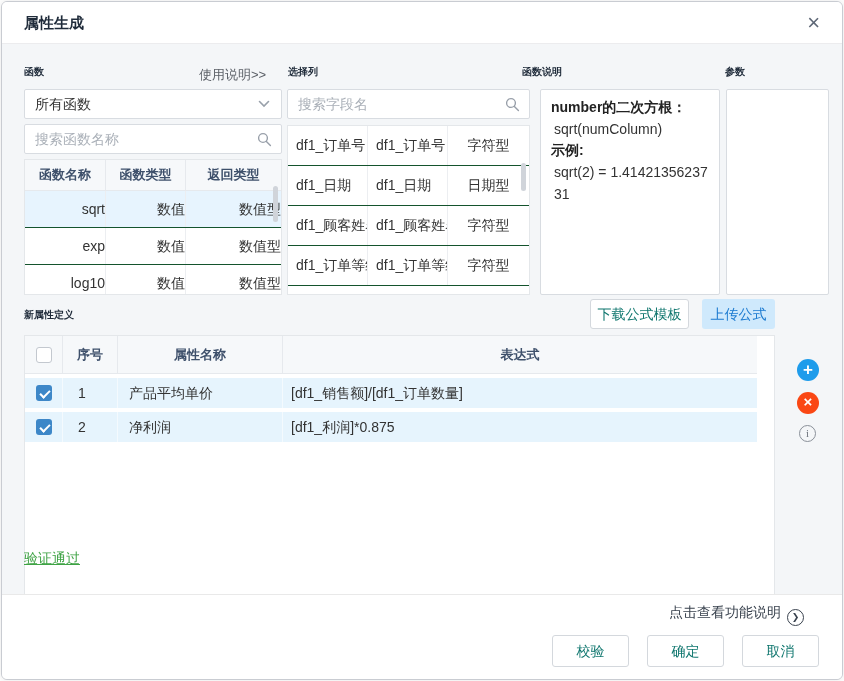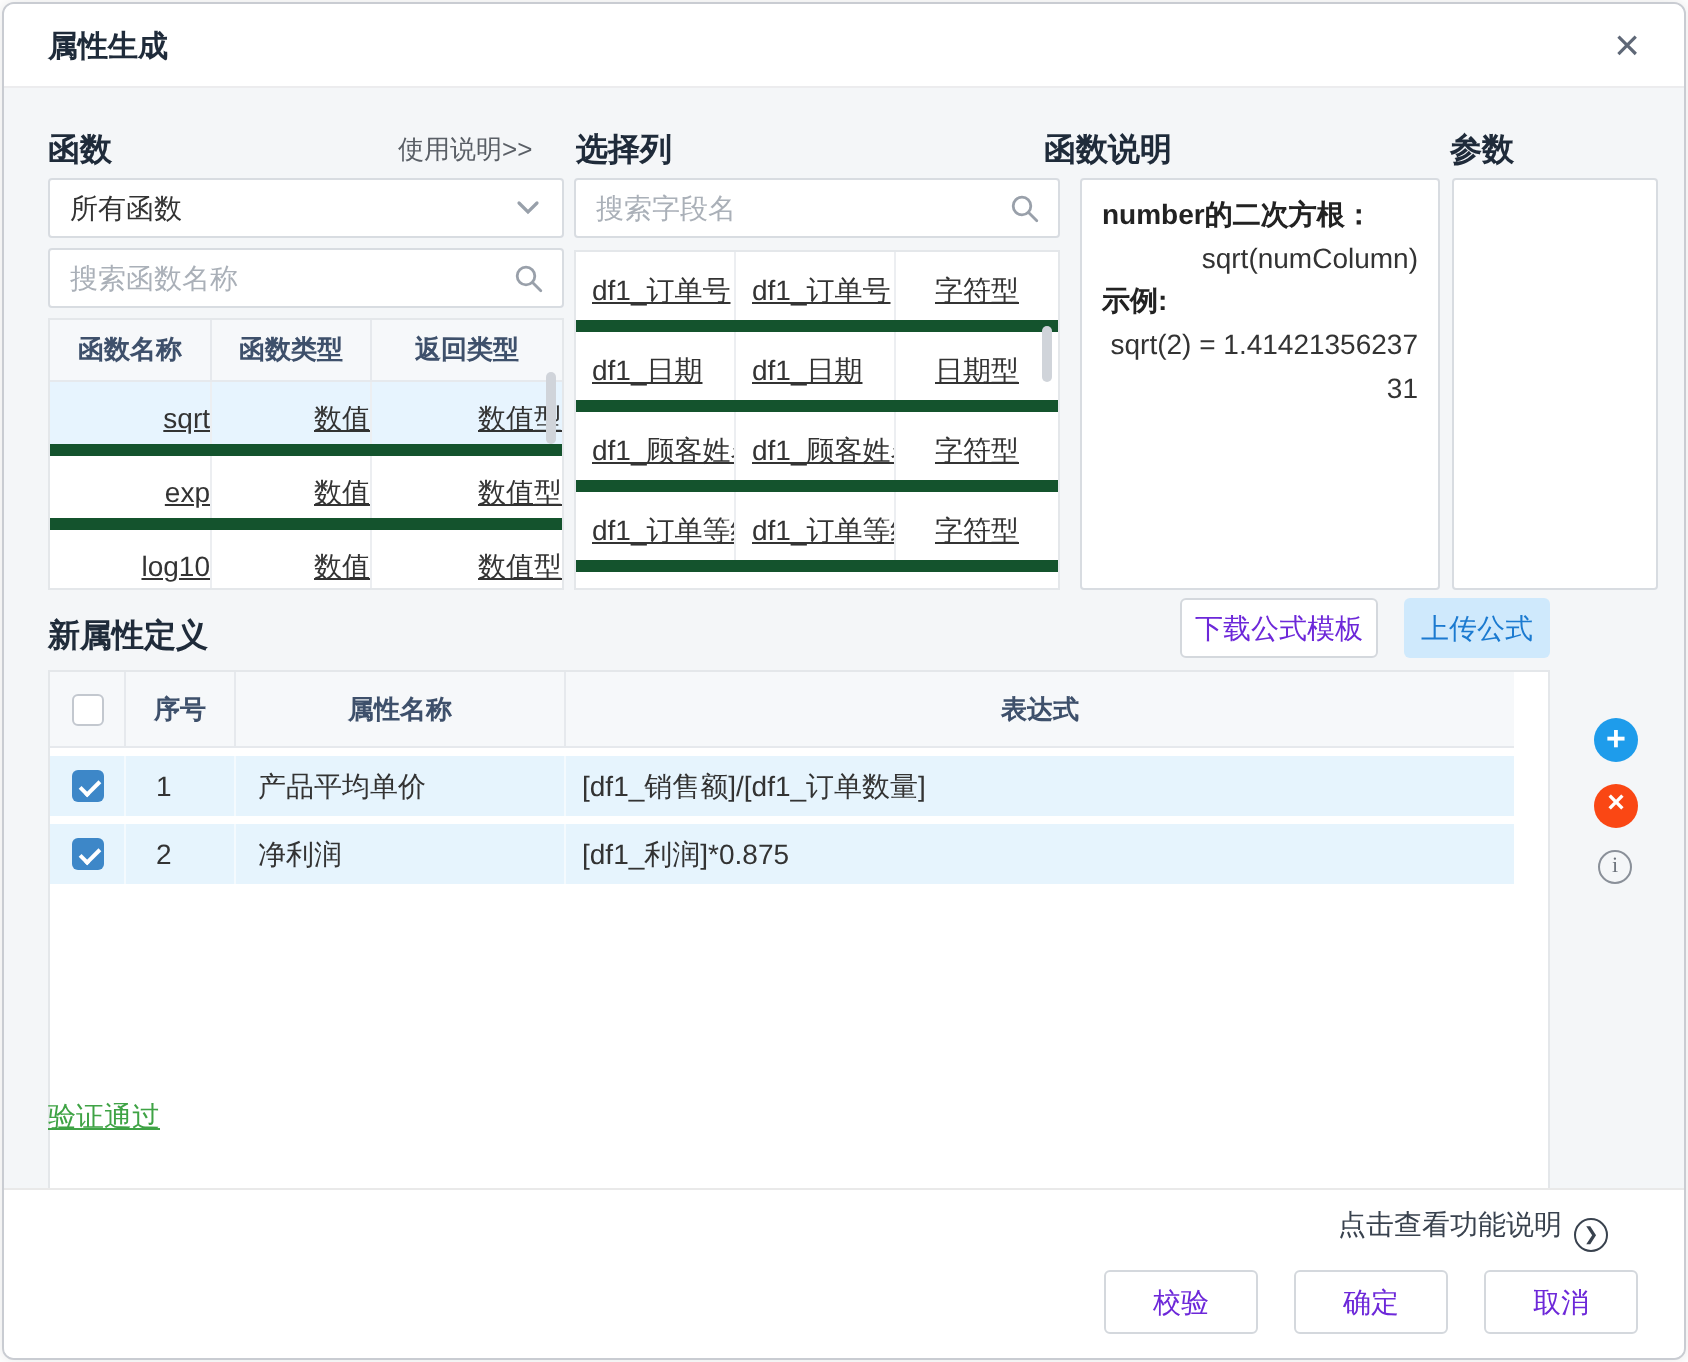--- a/index.html
+++ b/index.html
@@ -11,40 +11,40 @@
             box-shadow:0 0 8px rgba(0,0,0,.10); overflow:hidden; }
 
   
   .titlebar { position:absolute; left:0; top:0; width:100%; height:42px;
               background:#fff; border-bottom:1px solid #ececee; }
   .title { position:absolute; left:22px; top:12px; font-size:15px; font-weight:bold; color:#1f2b3a; }
   .close { position:absolute; right:22px; top:7px; font-size:22px; font-weight:300;
            color:#5f6877; cursor:pointer; line-height:28px; }
 
   
-  .sec-label { position:absolute; font-size:16px; font-weight:bold; color:#1f2b3a; }
+  .sec-label { position:absolute; font-size:10px; font-weight:bold; color:#1f2b3a; }
   .usage-link { position:absolute; left:197px; top:64px; font-size:13px; color:#5a5f66; cursor:pointer; }
 
   
   .box { position:absolute; background:#fff; border:1px solid #d8dce1; border-radius:2px; }
   .select-box { left:22px; top:87px; width:258px; height:30px; line-height:28px; padding-left:10px; cursor:pointer; }
   .chevron { position:absolute; right:11px; top:10px; }
   .search-box { height:30px; }
   .search-box input { border:none; outline:none; width:calc(100% - 34px); height:28px;
                       padding-left:10px; font-size:14px; font-family:inherit; color:#333; background:transparent; }
   .search-box input::placeholder { color:#aab0b8; }
   .mag { position:absolute; right:9px; top:7px; }
 
   
   .dtable { position:absolute; background:#fff; border:1px solid #e4e7ea; overflow:hidden; }
   .dtable .hrow { display:flex; background:#f6f8fa; border-bottom:1px solid #e6e9ed; }
   .dtable .hcell { font-size:13px; font-weight:bold; color:#3e506b; text-align:center;
                    border-right:1px solid #e6e9ed; overflow:hidden; white-space:nowrap; }
   .dtable .hcell:last-child { border-right:none; }
-  .dtable .drow { display:flex; border-bottom:6px solid #14532d; background:#fff;text-decoration:underline; }
+  .dtable .drow { display:flex; border-bottom:1px solid #14532d; background:#fff; }
   .dtable .drow.sel { background:#e7f4fe; }
   .dtable .dcell { font-size:14px; color:#333; border-right:1px solid #eceef1;
                    overflow:hidden; white-space:nowrap; }
   .dtable .dcell:last-child { border-right:none; }
   .vthumb { position:absolute; width:5px; background:#d0d4da; border-radius:3px; right:3px; }
 
   #fn-table { left:22px; top:157px; width:258px; height:136px; }
   #fn-table .hrow { height:31px; }  #fn-table .hcell { line-height:30px; }
   #fn-table .drow { height:37px; }  #fn-table .dcell { line-height:36px; padding-left:11px;text-align:right; }
   #fn-table .c1 { width:81px; } #fn-table .c2 { width:80px; } #fn-table .c3 { flex:1; }
@@ -52,26 +52,26 @@
   #col-table { left:285px; top:123px; width:243px; height:170px; }
   #col-table .hrow { height:30px; }  #col-table .hcell { line-height:29px; }
   #col-table .drow { height:40px; }  #col-table .dcell { line-height:39px; padding-left:8px; }
   #col-table .c1 { width:80px; } #col-table .c2 { width:80px; }
   #col-table .c3 { flex:1; text-align:center; padding-left:0; }
 
   
   .desc-box { left:538px; top:87px; width:180px; height:206px; padding:7px 10px;
               font-size:14px; line-height:1.55; color:#333; overflow:hidden; }
   .desc-box .bold { font-weight:bold; color:#222; }
-  .desc-box .code { padding-left:3px; word-break:break-all;text-align:right; }
+  .desc-box .code { padding-left:3px; word-break:break-all; }
   .param-box { left:724px; top:87px; width:103px; height:206px; }
 
   
   .btn { position:absolute; background:#fff; border:1px solid #d4d8dd; border-radius:3px;
-         font-size:14px; color:#6d28d9; text-align:center; cursor:pointer; }
+         font-size:14px; color:#0f766e; text-align:center; cursor:pointer; }
   #btn-download { left:588px; top:297px; width:99px; height:30px; line-height:28px; }
   #btn-upload { left:700px; top:297px; width:73px; height:30px; line-height:30px;
                 border:none; border-radius:3px; cursor:pointer; position:absolute;
                 text-align:center; font-size:14px; }
 
   #attr-table { position:absolute; left:22px; top:333px; width:751px; height:268px;
                 background:#fff; border:1px solid #e4e7ea; overflow:hidden; }
   #attr-table .hrow { display:flex; height:38px; background:#f6f8fa;
                       width:calc(100% - 17px); border-bottom:1px solid #e6e9ed; }
   #attr-table .hcell { font-size:13px; font-weight:bold; color:#3e506b; line-height:37px;

